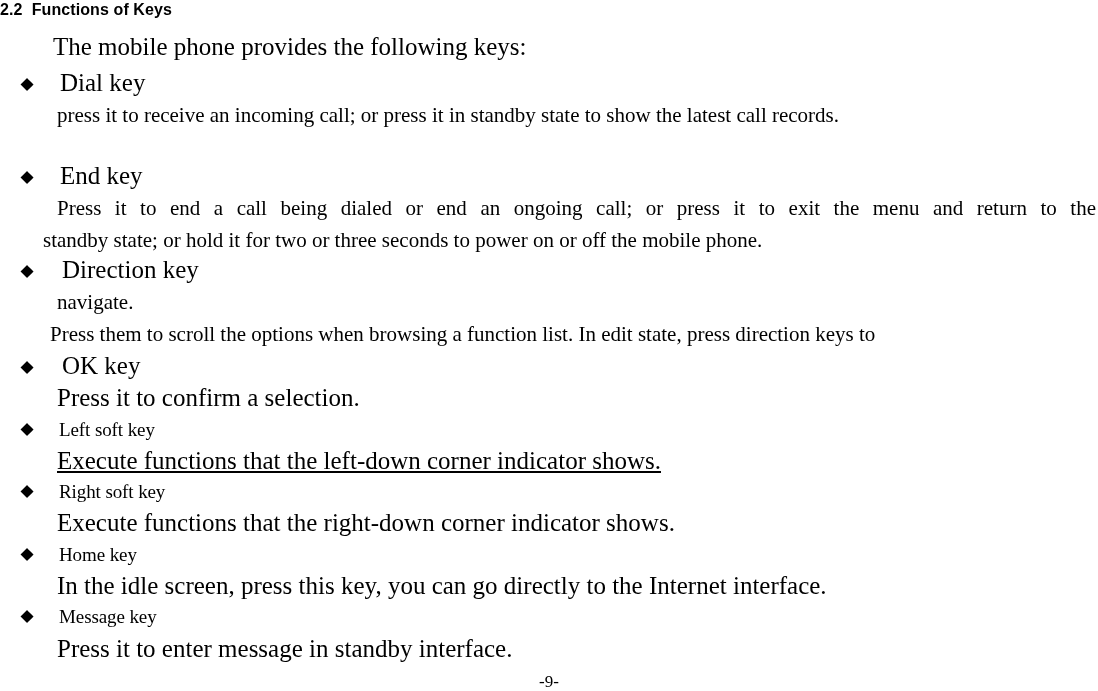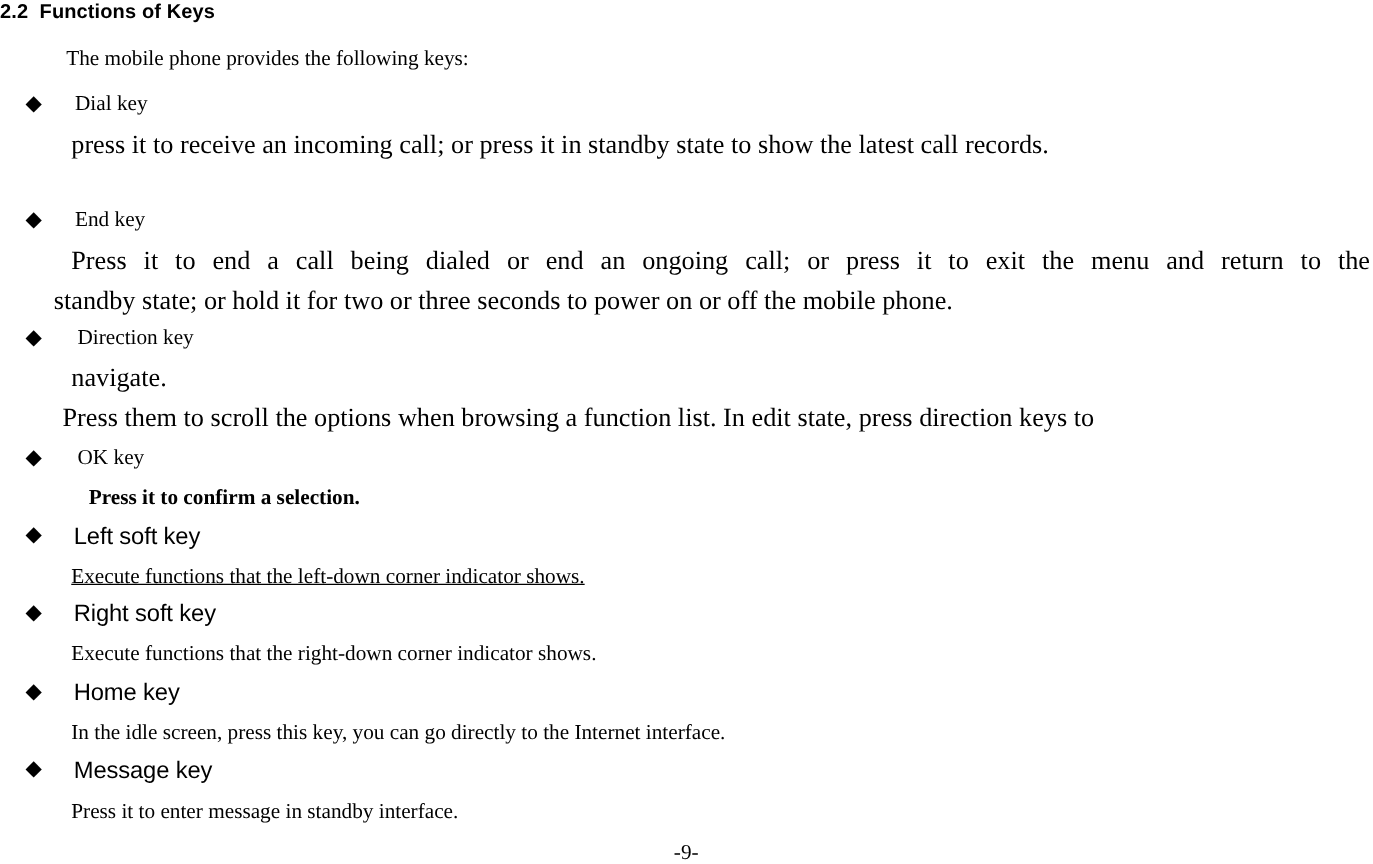--- a/index.html
+++ b/index.html
@@ -33,32 +33,32 @@
     font-weight: bold;
     font-size: 16px;
     line-height: 22px;
     letter-spacing: 0.1px;
     white-space: pre;
   }
 
   
   .line {
     position: absolute;
-    font-size: 17px;
+    font-size: 25px;
     line-height: 26px;
     white-space: pre;
   }
 
   
   .serif {
     font-family: "Liberation Serif", "DejaVu Serif", serif;
   }
   
   .sans {
-    font-family: Liberation Sans, sans-serif;
+    font-family: Liberation Serif, serif;
     font-size: 19px;
     letter-spacing: -0.1px;
   }
 
   
   .bullet {
     position: absolute;
     left: 18px;
     width: 18px;
     height: 18px;
@@ -123,21 +123,21 @@
 
   <div class="bullet" style="top:261px;">◆</div>
   <div class="line serif" style="left:62px; top:257px;">Direction key</div>
   <div class="para-justify" style="left:50px; top:287px; width:1040px;">
     <span style="padding-left:7px;">navigate.</span>
     <span>Press them to scroll the options when browsing a function list. In edit state, press direction keys to</span>
   </div>
 
   <div class="bullet" style="top:357px;">◆</div>
   <div class="line serif" style="left:62px; top:353px;">OK key</div>
-  <div class="line serif" style="left:71px; top:385px;font-weight:bold;">Press it to confirm a selection.</div>
+  <div class="line serif" style="left:57px; top:385px;">Press it to confirm a selection.</div>
 
   <div class="bullet" style="top:419px;">◆</div>
   <div class="line sans" style="left:59px; top:417px;">Left soft key</div>
   <div class="line serif" style="left:57px; top:448px;text-decoration:underline;">Execute functions that the left-down corner indicator shows.</div>
 
   <div class="bullet" style="top:481px;">◆</div>
   <div class="line sans" style="left:59px; top:479px;">Right soft key</div>
   <div class="line serif" style="left:57px; top:510px;">Execute functions that the right-down corner indicator shows.</div>
 
   <div class="bullet" style="top:544px;">◆</div>

